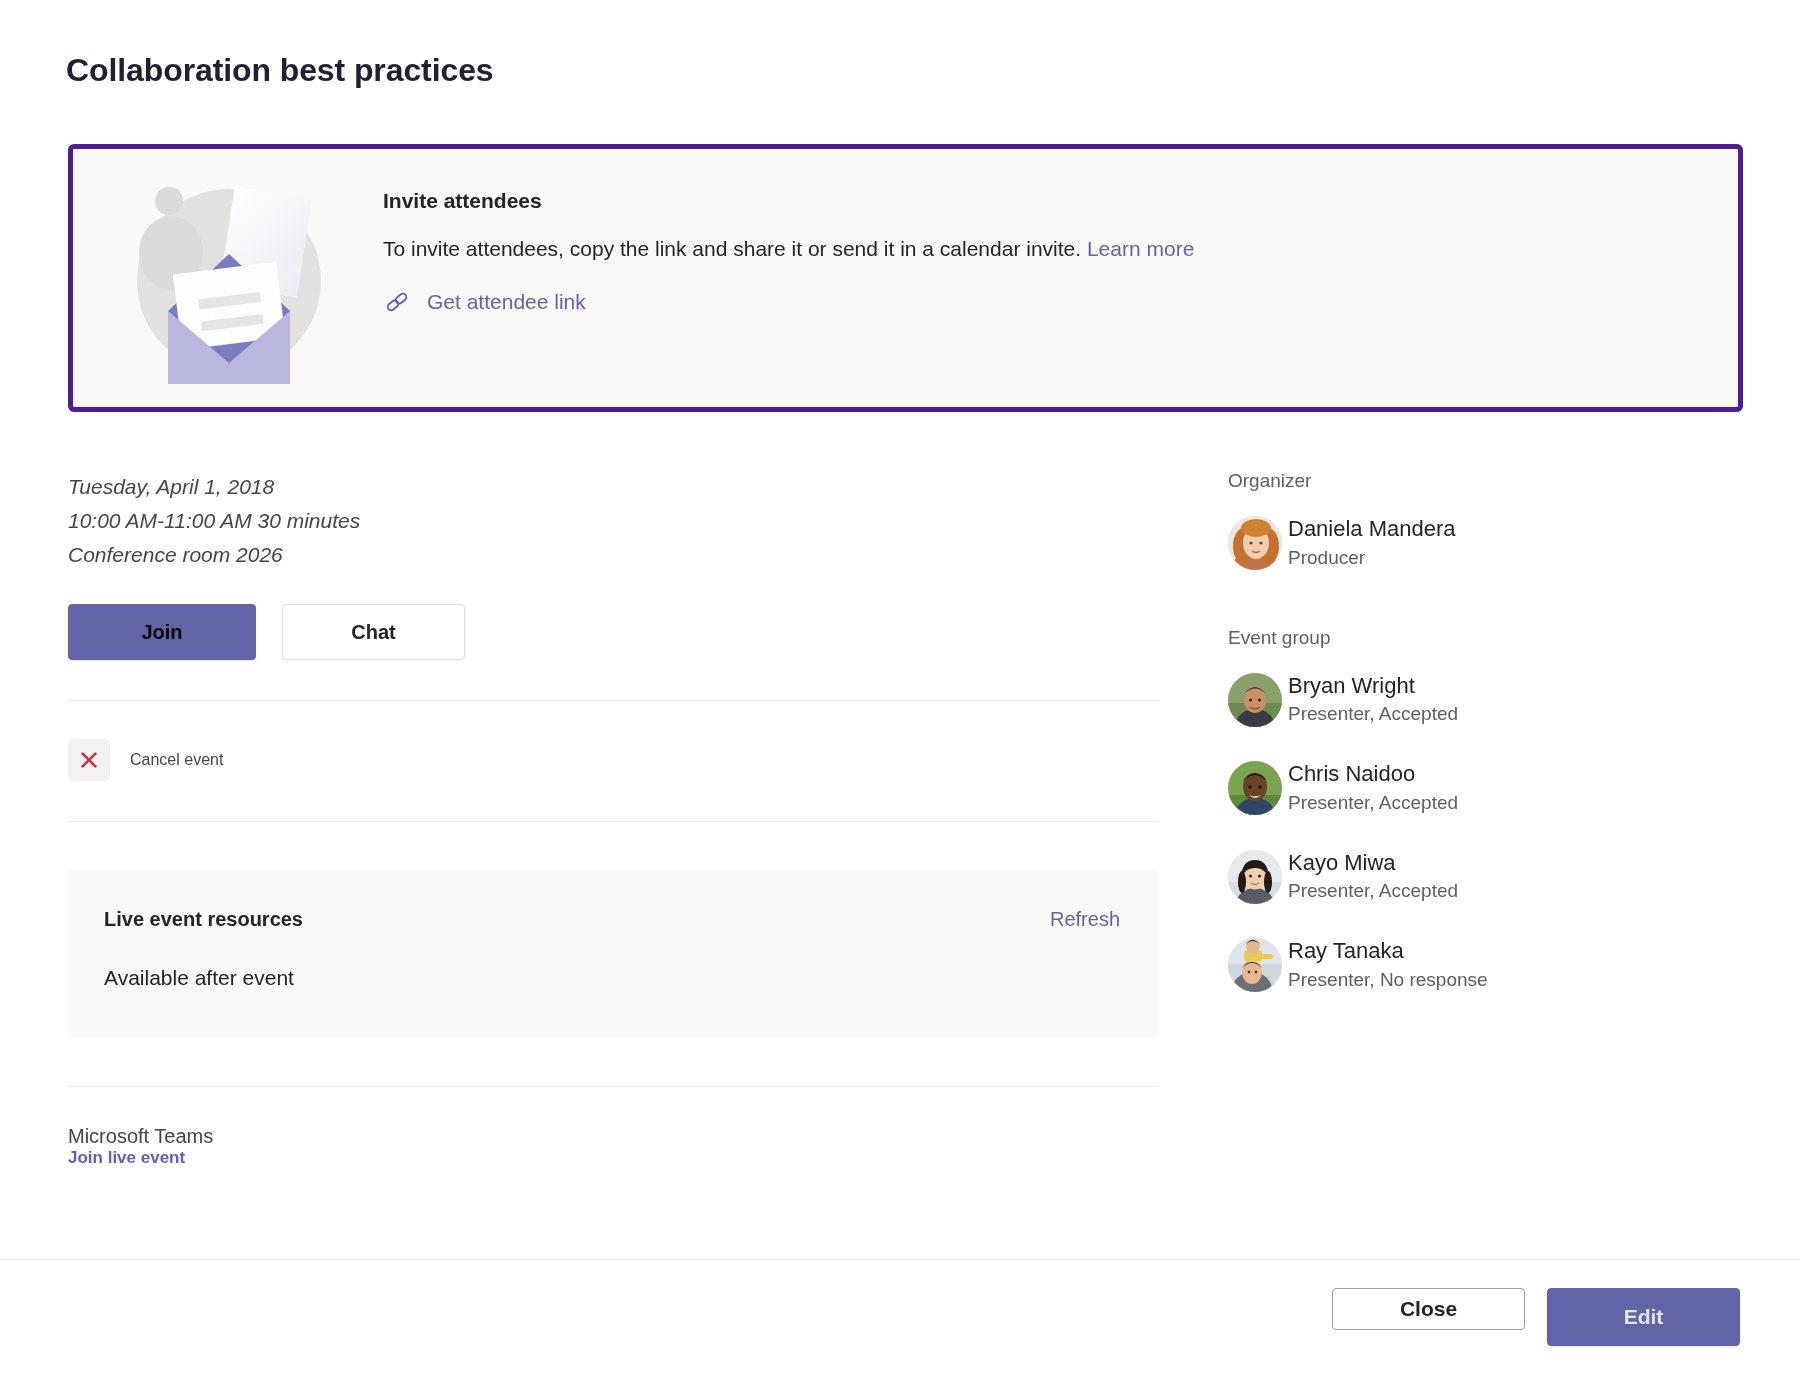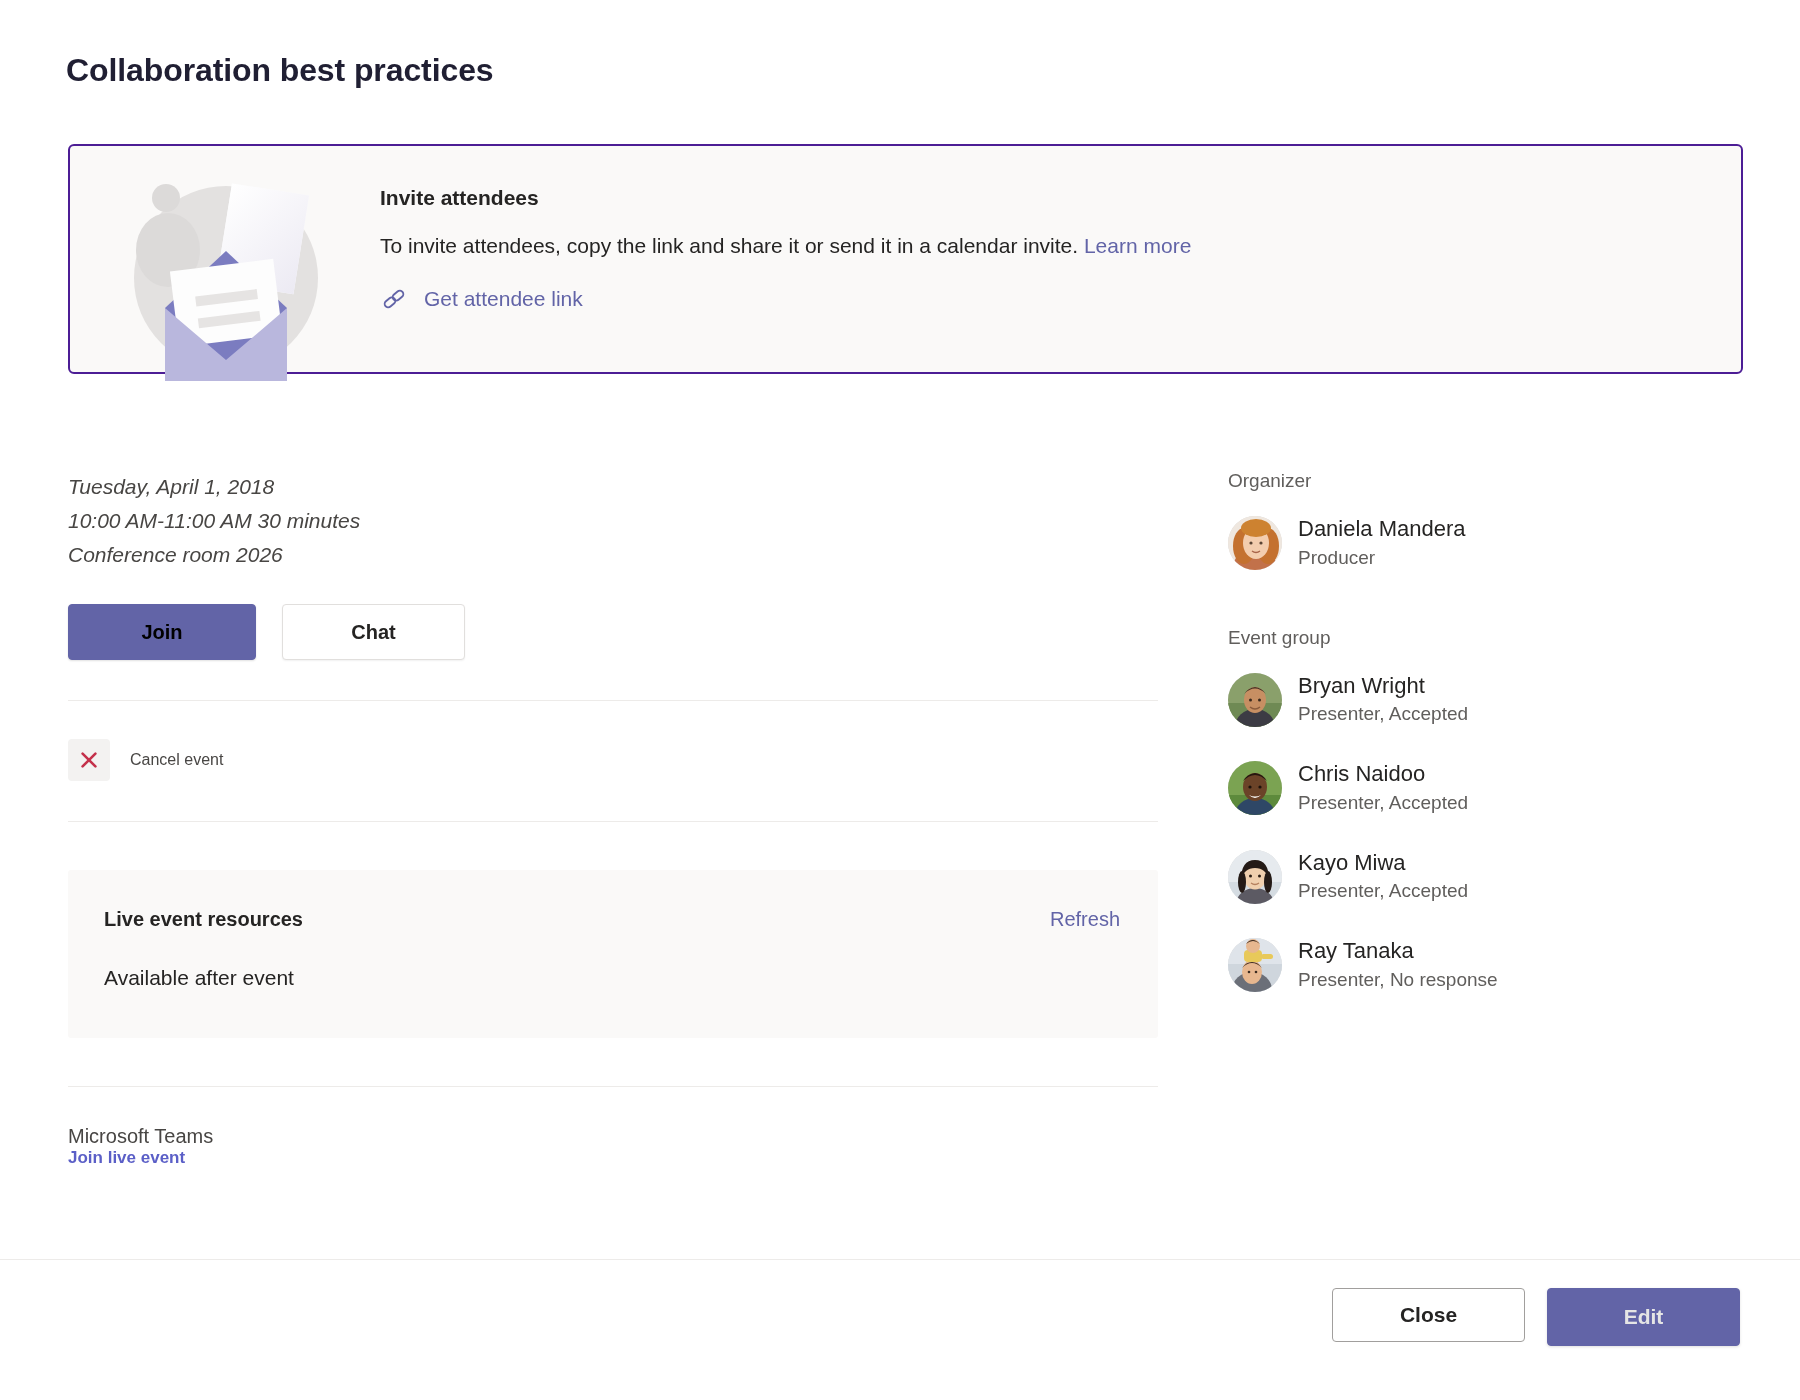--- a/index.html
+++ b/index.html
@@ -15,23 +15,23 @@
   
   .page-title {
     position: absolute; left: 66px; top: 52px;
     font-size: 32px; font-weight: 700; color: #201f33;
     letter-spacing: -0.1px;
   }
 
   
   .banner {
     position: absolute; left: 68px; top: 144px;
-    width: 1675px; height: 230px;
+    width: 1675px; height: 268px;
     background: #faf9f8;
-    border: 2px solid #4c1d95;
+    border: 5px solid #4c1d95;
     border-radius: 6px;
   }
   .banner-art { position: absolute; left: 38px; top: 22px; width: 230px; height: 220px; }
   .banner-body { position: absolute; left: 310px; top: 40px; right: 30px; }
   .banner-heading {
     font-size: 21px; font-weight: 700; color: #252423; margin-bottom: 22px;
   }
   .banner-text {
     font-size: 21px; color: #252423; line-height: 1.3; margin-bottom: 26px;
   }
@@ -96,40 +96,40 @@
   .div-3 { margin-top: 48px; }
 
   .teams-label { margin-top: 38px; font-size: 20px; color: #484644; }
   .teams-link {
     font-size: 17px; font-weight: 700; color: #5b5fc7; cursor: pointer;
   }
 
   
   .right-col { position: absolute; left: 1228px; top: 470px; width: 520px; }
   .section-label { font-size: 19px; color: #605e5c; margin-bottom: 24px; }
-  .person { display: flex; align-items: center; gap: 16px; margin-bottom: 34px; }
+  .person { display: flex; align-items: center; gap: 6px; margin-bottom: 34px; }
   .avatar {
     width: 54px; height: 54px; border-radius: 50%; overflow: hidden;
     flex: 0 0 54px; position: relative; background: #d8d8d8;
   }
   .avatar svg { display: block; width: 54px; height: 54px; }
   .p-name { font-size: 22px; color: #252423; line-height: 1.22; }
   .p-role { font-size: 19px; color: #605e5c; line-height: 1.3; margin-top: 3px; }
   .group-label { margin-top: 56px; }
 
   
   .footer-rule {
     position: absolute; left: 0; top: 1259px; width: 1800px; height: 1px; background: #edebe9;
   }
   .footer {
     position: absolute; right: 60px; top: 1288px;
     display: flex; gap: 22px;
   }
   .btn-close {
-    width: 193px; height: 54px; background: #ffffff; color: #252423;
+    width: 193px; height: 42px; background: #ffffff; color: #252423;
     border: 1px solid #a19f9d; border-radius: 4px;
     font-size: 21px; font-weight: 700;
     display: flex; align-items: center; justify-content: center; cursor: pointer;
     font-family: "Liberation Sans", sans-serif;
   }
   .btn-edit {
     width: 193px; height: 58px; background: #6264a7; color: #e5e5e5;
     border: 1px solid #6264a7; border-radius: 4px;
     font-size: 21px; font-weight: 700;
     display: flex; align-items: center; justify-content: center; cursor: pointer;

